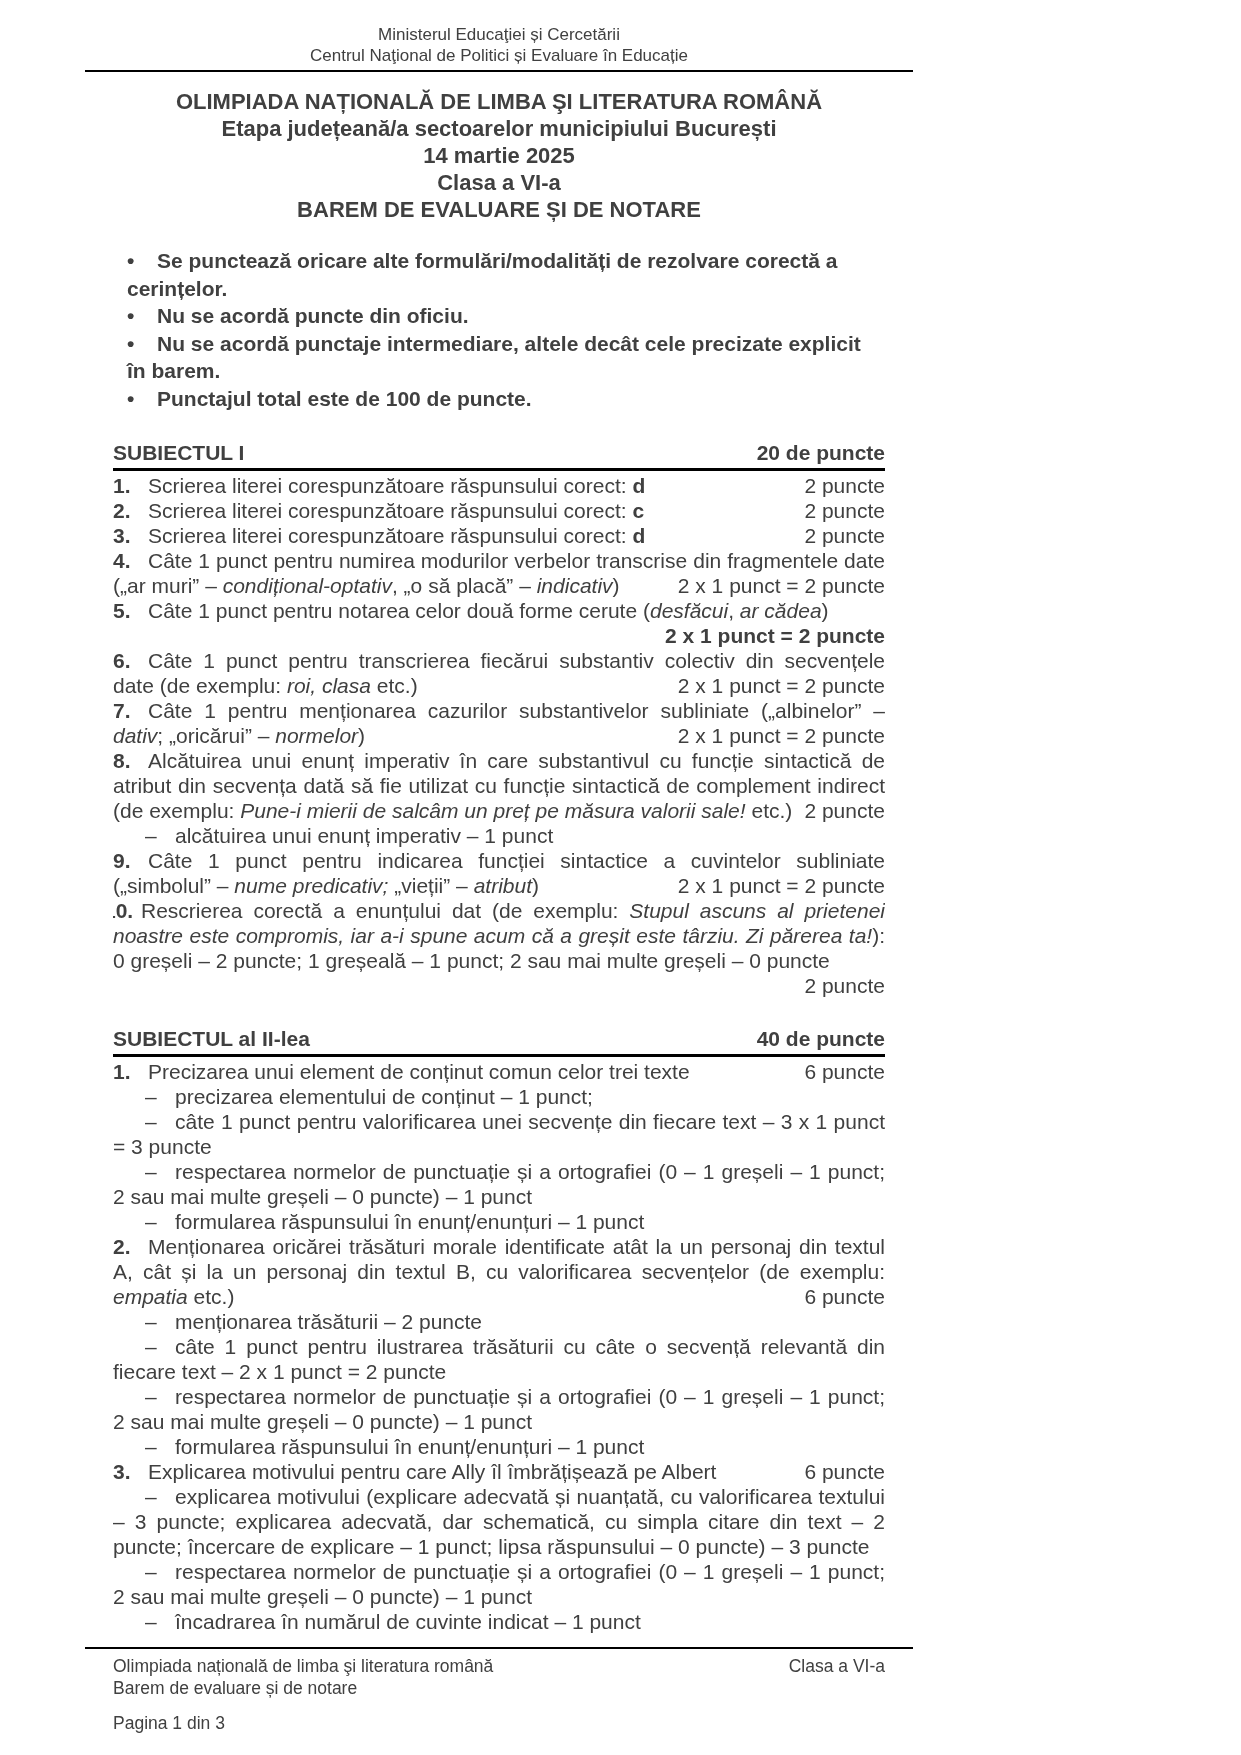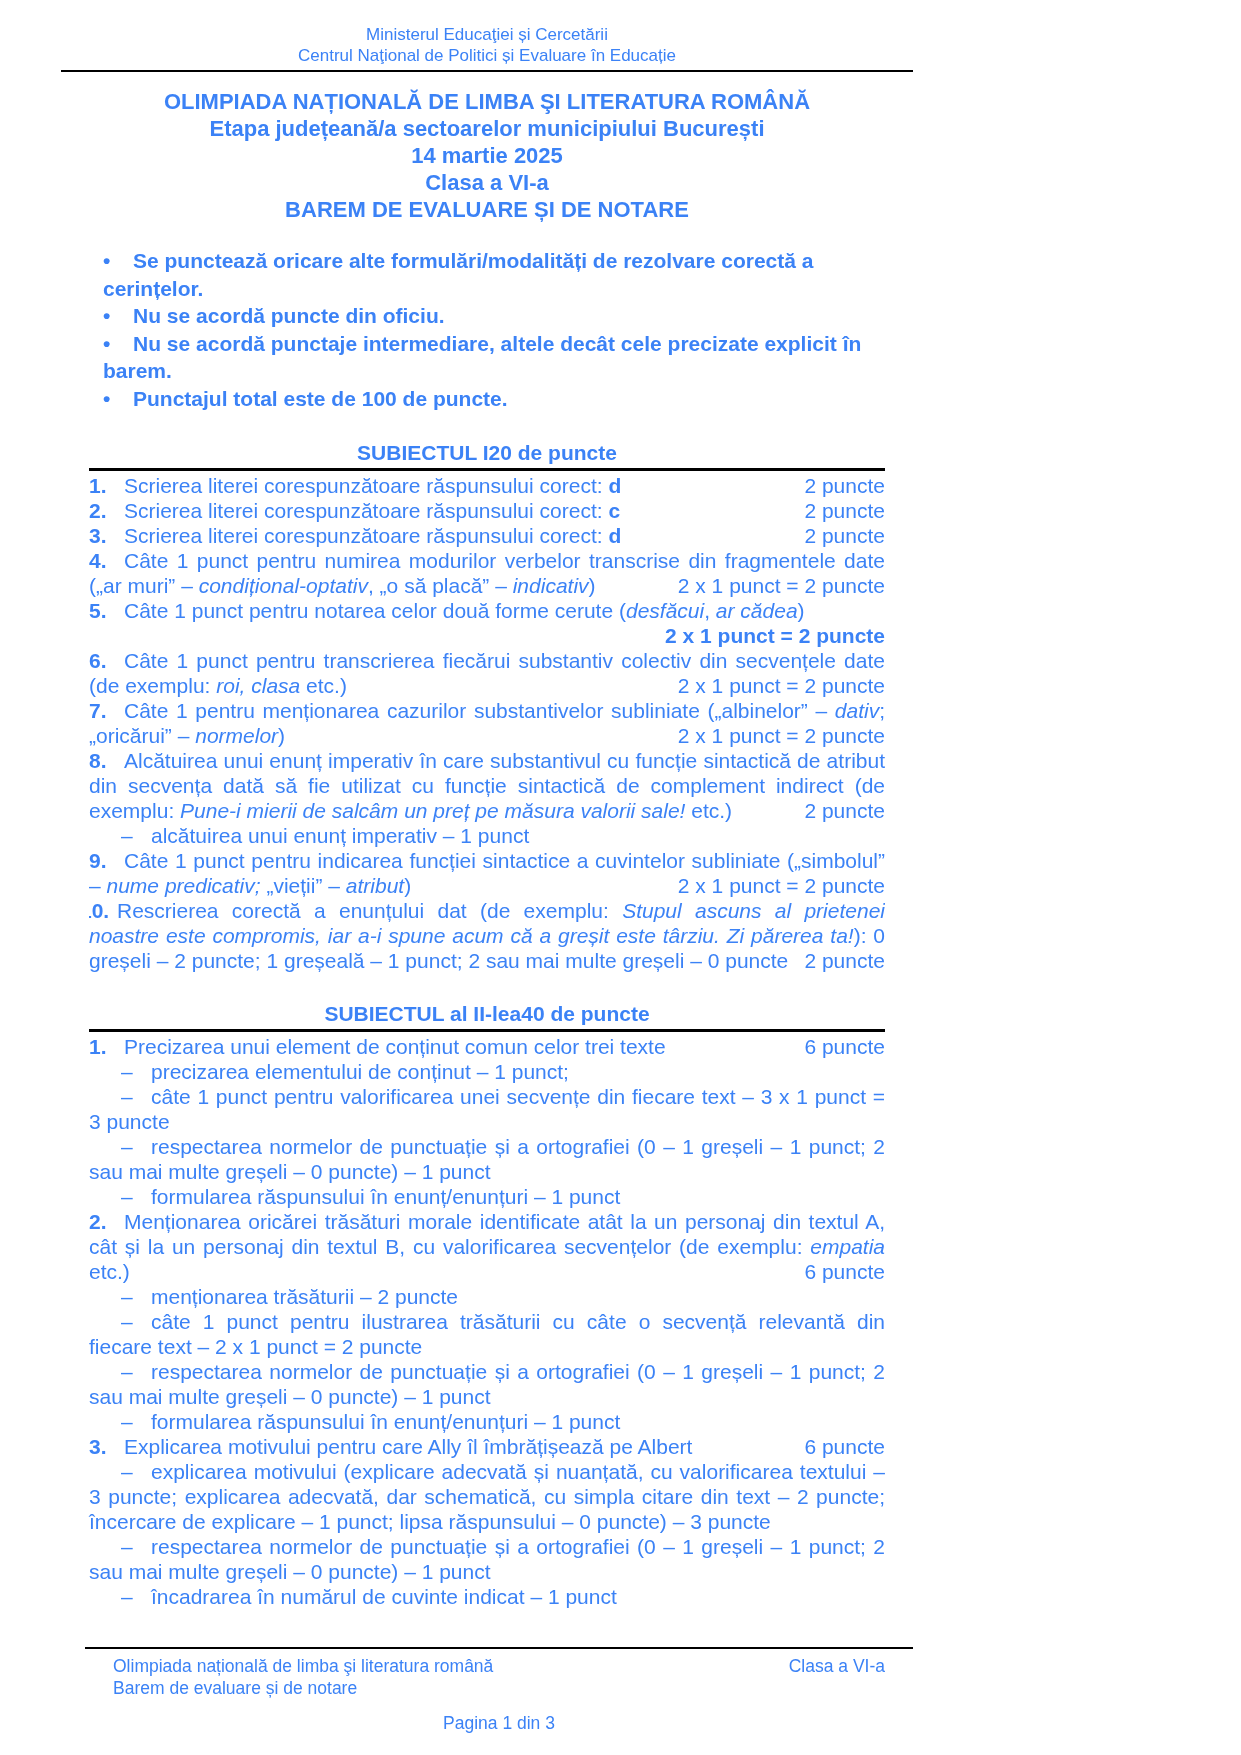--- a/index.html
+++ b/index.html
@@ -1,50 +1,50 @@
 <!DOCTYPE html>
 <html><head>
 <meta charset="utf-8">
 <style>
   html,body { margin:0; padding:0; background:#ffffff; }
   .page {
     position:relative;
     width:992px; height:1755px;
-    background:#ffffff; color:#3b82f6;
+    background:#ffffff; color:#404040;
     font-family:"Liberation Sans","DejaVu Sans",sans-serif;
     box-sizing:border-box;
-    padding:24px 107px 0 89px;
+    padding:24px 107px 0 113px;
     overflow:hidden;
   }
   .doc-header { text-align:center; font-size:17px; line-height:21px; }
   .header-rule { border-top:2px solid #000; margin:4px -28px 0 -28px; }
   .title-block { margin-top:16px; text-align:center; font-weight:bold; font-size:22px; line-height:27px; }
   .bullets { margin-top:24px; font-weight:bold; font-size:21px; line-height:27.5px; }
   .bullet-row { padding-left:14px; }
   .bullet-glyph { display:inline-block; width:30px; }
   .section { margin-top:28px; }
   .section-head {
-    display:flex; justify-content:center; align-items:flex-end;
+    display:flex; justify-content:space-between; align-items:flex-end;
     font-weight:bold; font-size:21px; line-height:26px;
     border-bottom:3px solid #000; padding-bottom:2px;
   }
   .items { margin-top:2px; font-size:21px; line-height:25px; text-align:justify; }
   .item { overflow:hidden; }
   .num { display:inline-block; width:35px; font-weight:bold; }
   .num.wide { margin-left:-9px; width:37px; }
   .bold { font-weight:bold; }
   .italic { font-style:italic; }
   .score { float:right; font-weight:normal; }
   .score-line { text-align:right; font-weight:bold; }
   .sub { text-indent:32px; }
   .dash { display:inline-block; width:30px; text-indent:0; }
   .footer-rule { position:absolute; left:85px; right:79px; top:1647px; border-top:2.5px solid #000; }
   .footer { position:absolute; left:113px; right:107px; top:1656px; font-size:17.5px; line-height:21.5px; }
   .footer-row1 { display:flex; justify-content:space-between; }
-  .footer-page { text-align:center; margin-top:14px; }
+  .footer-page { text-align:left; margin-top:14px; }
 </style>
 </head>
 <body>
 
 <div class="page">
 
   <div class="doc-header">
     <div>Ministerul Educaţiei și Cercetării</div>
     <div>Centrul Naţional de Politici și Evaluare în Educație</div>
   </div>

